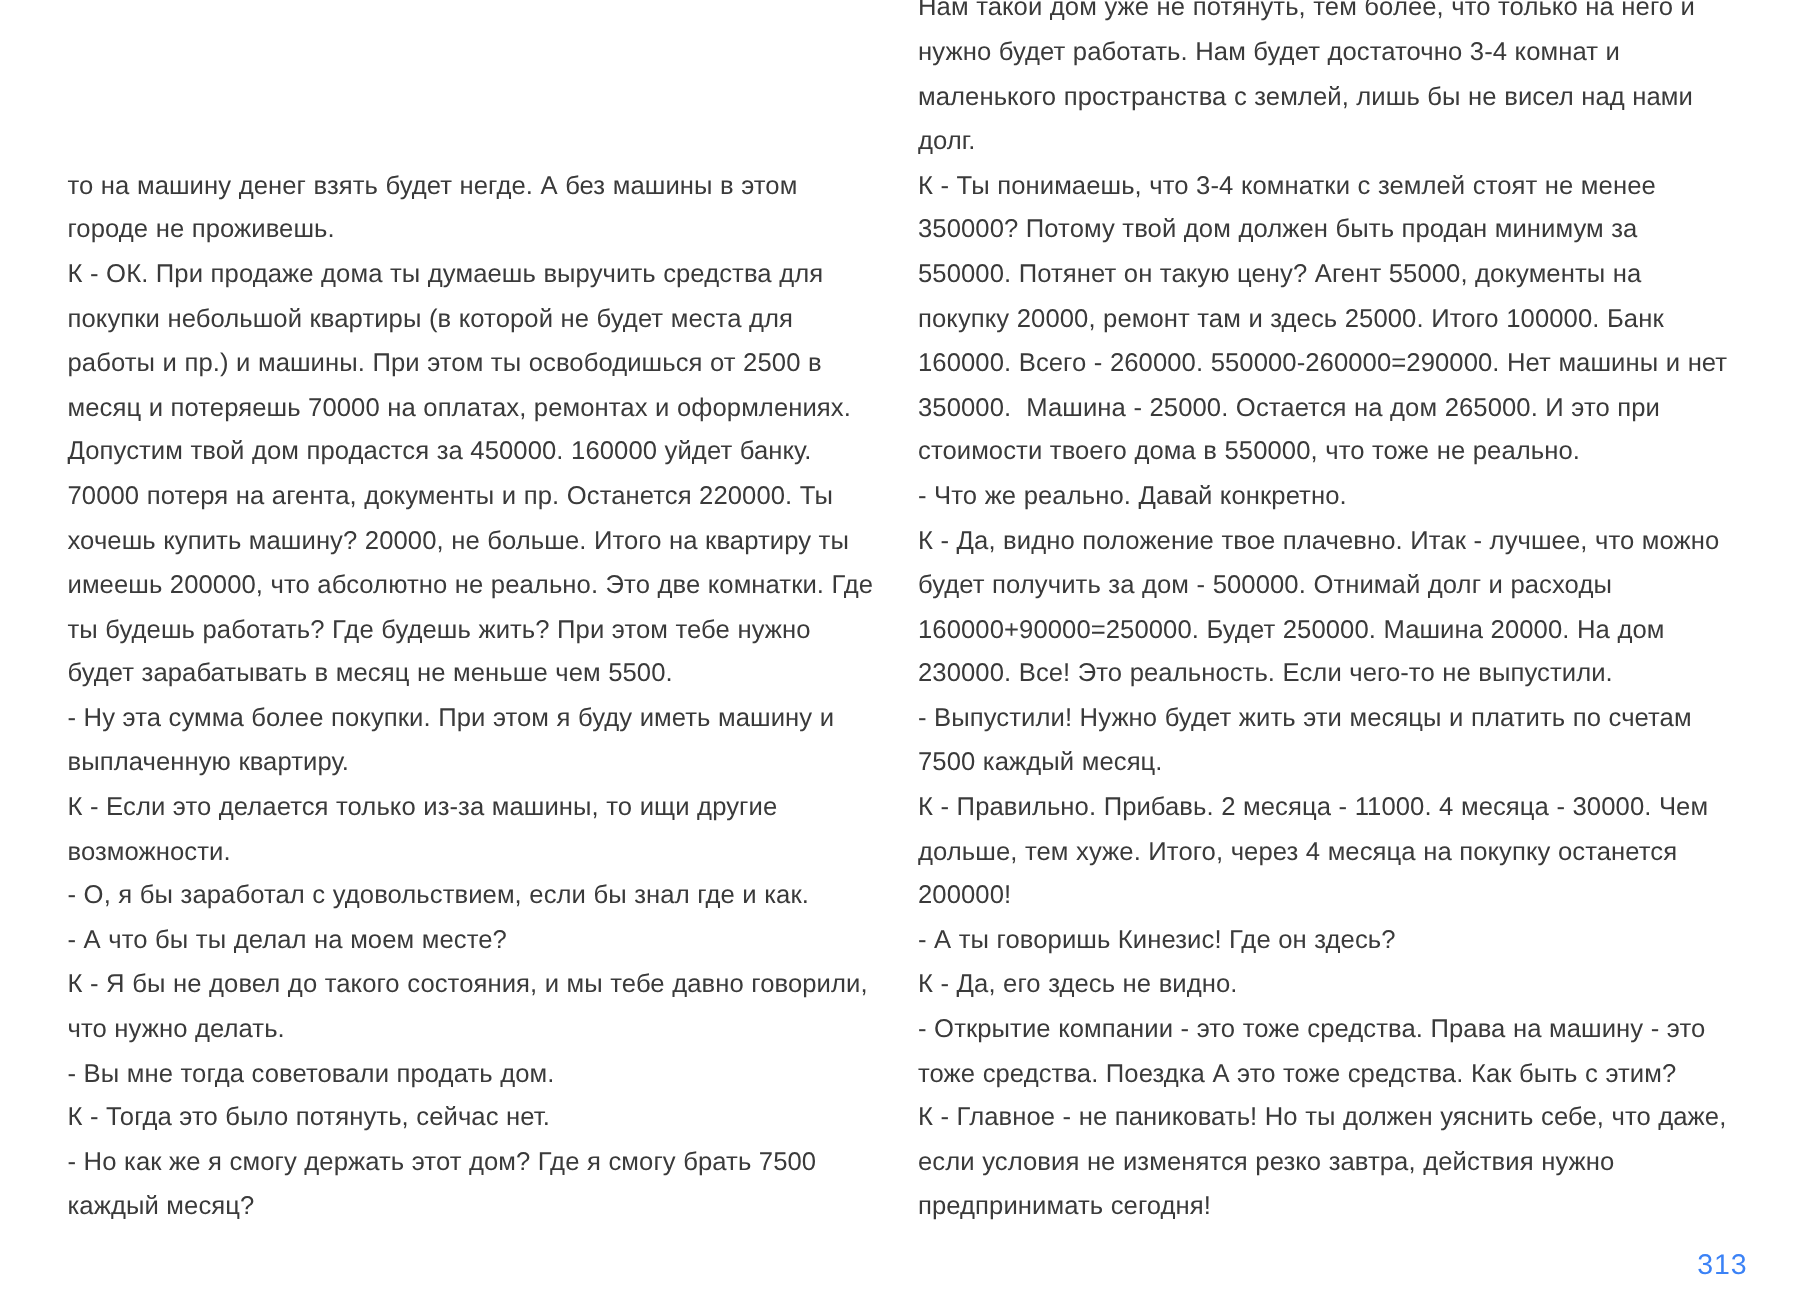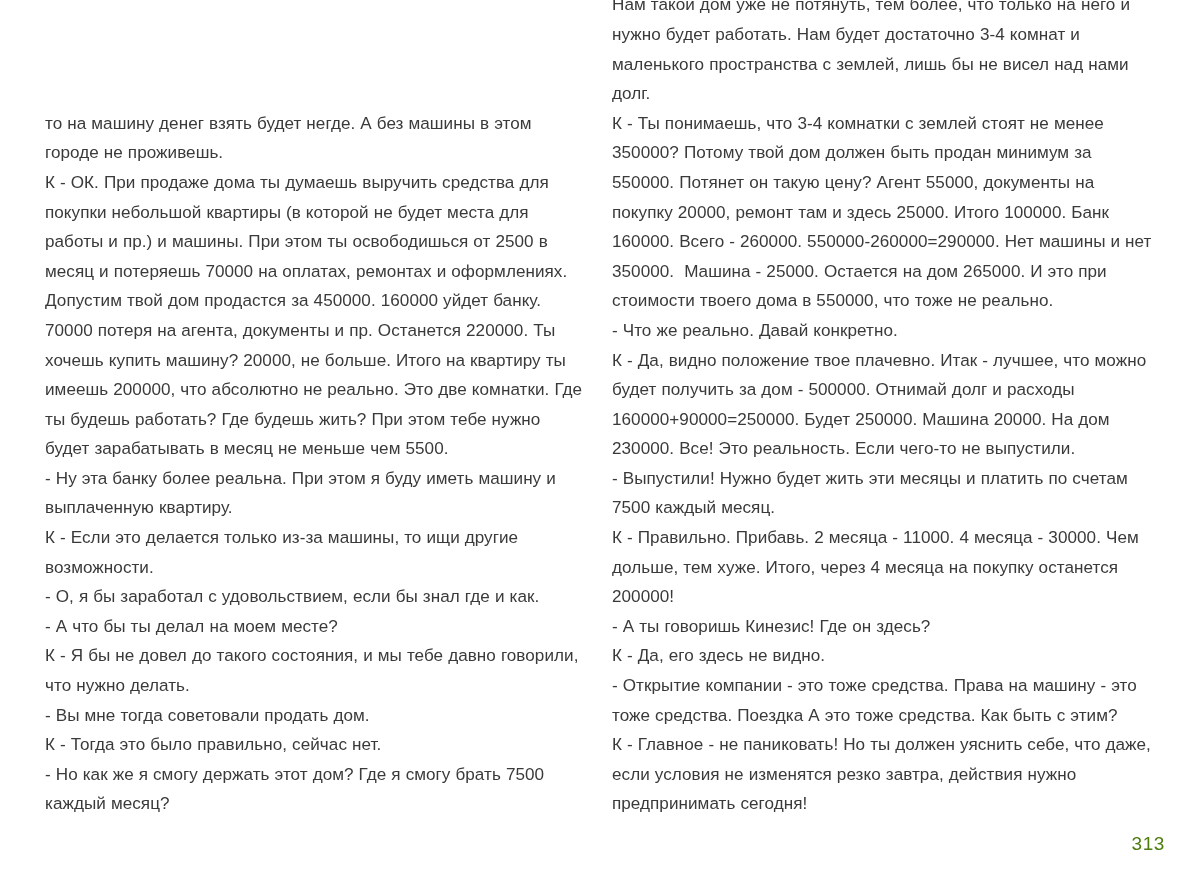--- a/index.html
+++ b/index.html
@@ -51,42 +51,42 @@
     white-space: pre-wrap;
     hyphens: none;
   }
 
   .page-number {
     position: absolute;
     right: 35px;
     bottom: 22px;
     font-size: 19px;
     line-height: 22px;
-    color: #4d7c0f;
+    color: #3b82f6;
     letter-spacing: 0.6px;
     font-family: "Liberation Sans", "DejaVu Sans", sans-serif;
   }
 </style>
 </head>
 <body>
 
 <div id="page">
 
   <div class="columns">
 
     <div class="column" id="col-left">
         <p class="para">то на машину денег взять будет негде. А без машины в этом городе не проживешь.</p>
         <p class="para">К - ОК. При продаже дома ты думаешь выручить средства для покупки небольшой квартиры (в которой не будет места для работы и пр.) и машины. При этом ты освободишься от 2500 в месяц и потеряешь 70000 на оплатах, ремонтах и оформлениях. Допустим твой дом продастся за 450000. 160000 уйдет банку. 70000 потеря на агента, документы и пр. Останется 220000. Ты хочешь купить машину? 20000, не больше. Итого на квартиру ты имеешь 200000, что абсолютно не реально. Это две комнатки. Где ты будешь работать? Где будешь жить? При этом тебе нужно будет зарабатывать в месяц не меньше чем 5500.</p>
-        <p class="para">- Ну эта банку более реальна. При этом я буду иметь машину и выплаченную квартиру.</p>
+        <p class="para">- Ну эта сумма более покупки. При этом я буду иметь машину и выплаченную квартиру.</p>
         <p class="para">К - Если это делается только из-за машины, то ищи другие возможности.</p>
         <p class="para">- О, я бы заработал с удовольствием, если бы знал где и как.</p>
         <p class="para">- А что бы ты делал на моем месте?</p>
         <p class="para">К - Я бы не довел до такого состояния, и мы тебе давно говорили, что нужно делать.</p>
         <p class="para">- Вы мне тогда советовали продать дом.</p>
-        <p class="para">К - Тогда это было правильно, сейчас нет.</p>
+        <p class="para">К - Тогда это было потянуть, сейчас нет.</p>
         <p class="para">- Но как же я смогу держать этот дом? Где я смогу брать 7500 каждый месяц?</p>
       </div>
 
     <div class="column" id="col-right">
         <p class="para">- Но зачем все это? Чтобы удержать дом? Антон все равно уедет. Нам такой дом уже не потянуть, тем более, что только на него и нужно будет работать. Нам будет достаточно 3-4 комнат и маленького пространства с землей, лишь бы не висел над нами долг.</p>
         <p class="para">К - Ты понимаешь, что 3-4 комнатки с землей стоят не менее 350000? Потому твой дом должен быть продан минимум за 550000. Потянет он такую цену? Агент 55000, документы на покупку 20000, ремонт там и здесь 25000. Итого 100000. Банк 160000. Всего - 260000. 550000-260000=290000. Нет машины и нет 350000.  Машина - 25000. Остается на дом 265000. И это при стоимости твоего дома в 550000, что тоже не реально.</p>
         <p class="para">- Что же реально. Давай конкретно.</p>
         <p class="para">К - Да, видно положение твое плачевно. Итак - лучшее, что можно будет получить за дом - 500000. Отнимай долг и расходы 160000+90000=250000. Будет 250000. Машина 20000. На дом 230000. Все! Это реальность. Если чего-то не выпустили.</p>
         <p class="para">- Выпустили! Нужно будет жить эти месяцы и платить по счетам 7500 каждый месяц.</p>
         <p class="para">К - Правильно. Прибавь. 2 месяца - 11000. 4 месяца - 30000. Чем дольше, тем хуже. Итого, через 4 месяца на покупку останется 200000!</p>

